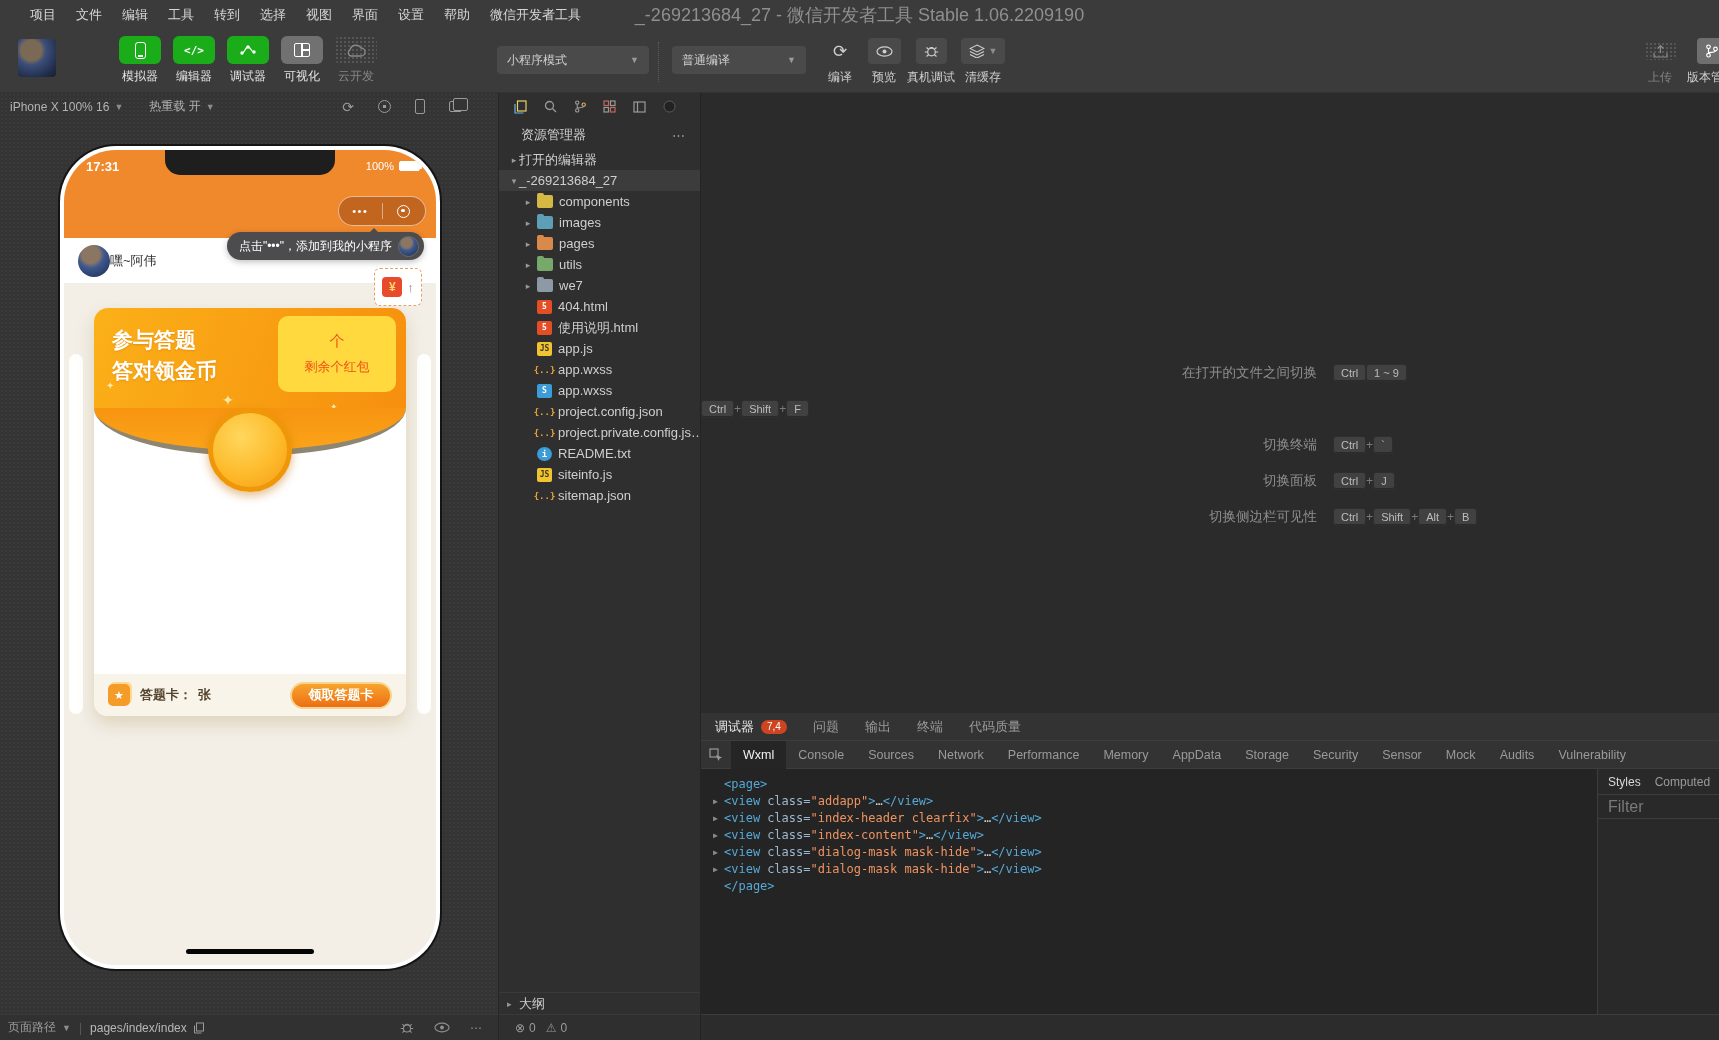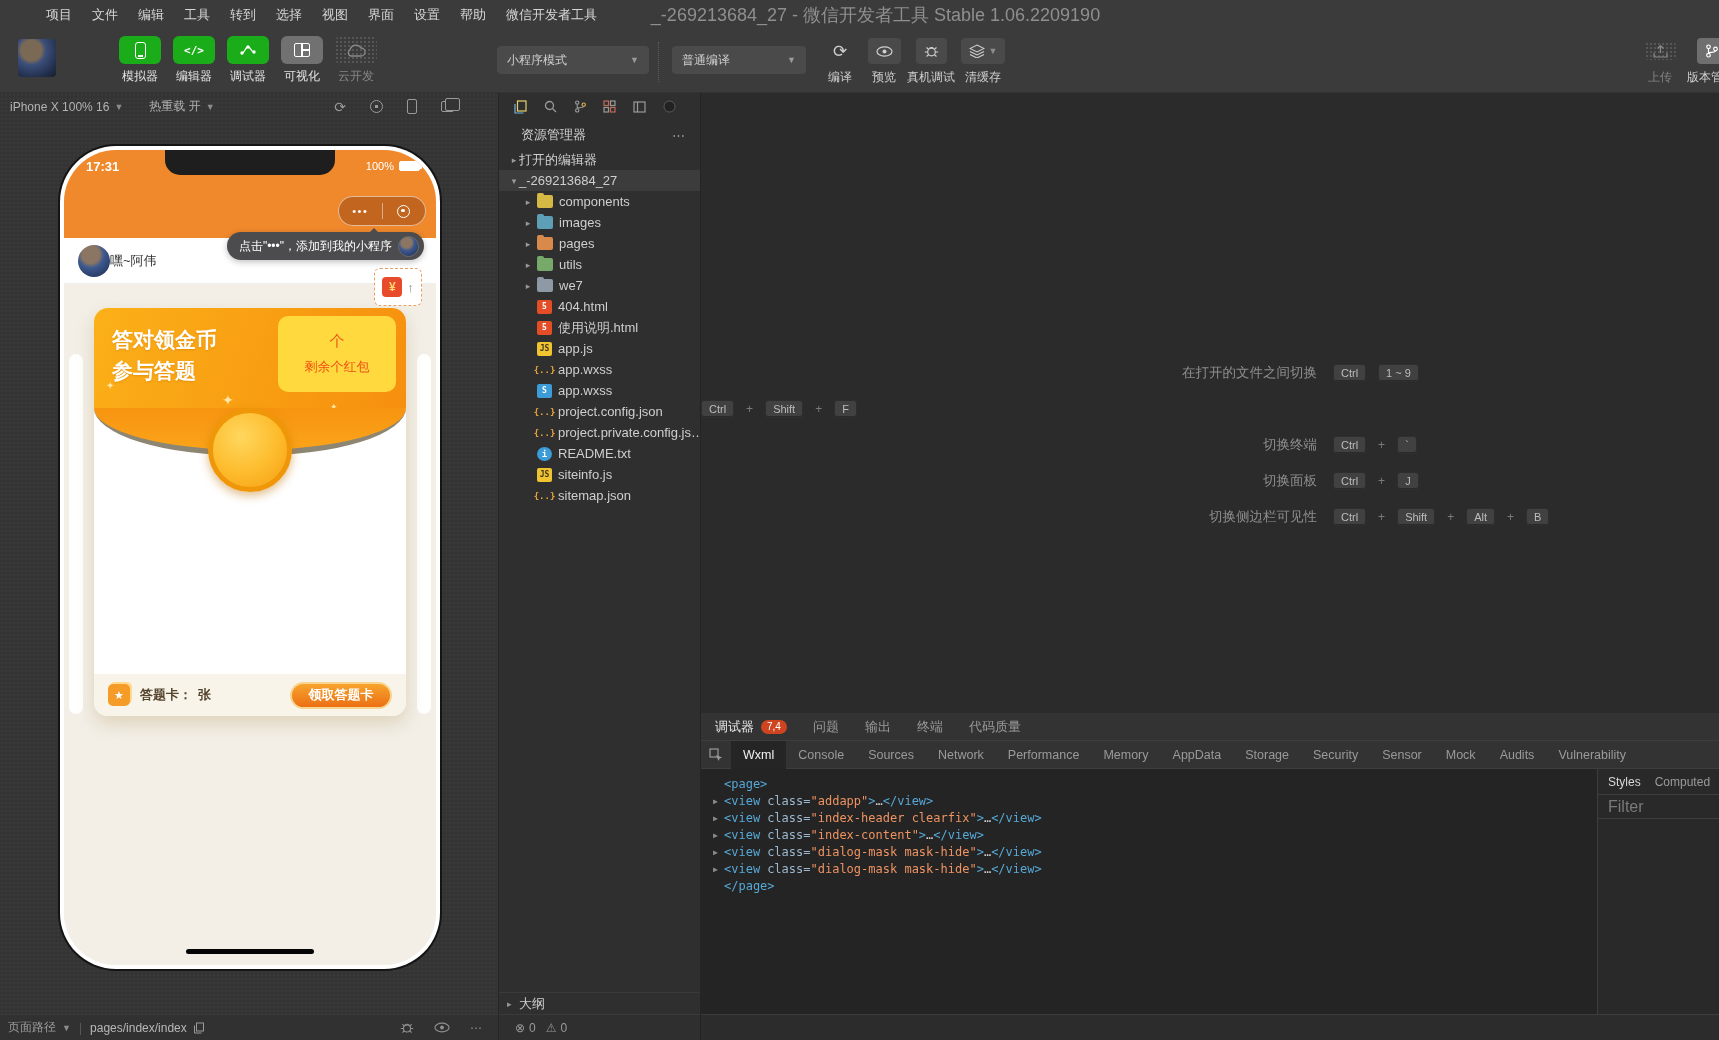--- a/index.html
+++ b/index.html
@@ -3,21 +3,21 @@
 <meta charset="utf-8">
 <style>
   * { margin:0; padding:0; box-sizing:border-box; }
   html,body { background:#222; }
   .app {
     position:relative; width:1719px; height:1040px; overflow:hidden;
     background:#3b3b3b; font-family:"Liberation Sans",sans-serif;
     -webkit-font-smoothing:antialiased; color:#ccc;
   }
   
-  .menubar { position:absolute; left:0; top:0; right:0; height:30px; display:flex; align-items:center; padding-left:4px; background:#3b3b3b; z-index:30;margin-left:32px;}
+  .menubar { position:absolute; left:0; top:0; right:0; height:30px; display:flex; align-items:center; padding-left:20px; background:#3b3b3b; z-index:30;}
   .menubar .menu-item { padding:0 10px; font-size:13px; color:#d6d6d6; line-height:30px; cursor:default;}
   .win-title { position:absolute; left:50%; top:0; transform:translateX(-50%); line-height:30px; font-size:18px; color:#8f8f8f; white-space:nowrap;}
   
   .toolbar { position:absolute; left:0; top:30px; right:0; height:63px; background:#3b3b3b; border-bottom:1px solid #333;}
   .tb-avatar { position:absolute; left:18px; top:9px; width:38px; height:38px; border-radius:4px;
     background:radial-gradient(circle at 35% 30%, #7a6a55 0 28%, #3c4f7a 40%, #22304e 75%, #171d2c 100%);}
   .mode-btns { position:absolute; left:118px; top:6px; display:flex; gap:10px;}
   .mode-btn { width:44px; text-align:center;}
   .mode-btn .ic { width:42px; height:28px; border-radius:6px; background:#1aad19; display:flex; align-items:center; justify-content:center; color:#fff; margin:0 auto;}
   .mode-btn.gray .ic { background:#717171;}
@@ -43,21 +43,21 @@
   .tb-action.dim { color:#828282;}
   .tb-action.dim .aic{ color:#828282;}
   .dotted-box { background-image:radial-gradient(#565656 1px, transparent 1.1px); background-size:4px 4px; border-radius:4px; padding:2px 8px;}
   .ver-btn .pill { background:#6f6f6f; color:#fff;}
   
   .sim-col { position:absolute; left:0; top:93px; width:498px; bottom:0; background:#343434;
     background-image:radial-gradient(#3a3a3a 1px, transparent 1.1px); background-size:4px 4px;}
   .explorer { position:absolute; left:498px; top:93px; width:202px; bottom:0; background:#2f2f2f; border-left:1px solid #262626;}
   .editor-col { position:absolute; left:700px; top:93px; right:0; bottom:0; background:#2b2b2b; border-left:1px solid #242424;}
   
-  .sim-toolbar { position:absolute; left:0; top:0; right:16px; height:27px; display:flex; align-items:center; font-size:12px; color:#b3b3b3;}
+  .sim-toolbar { position:absolute; left:0; top:0; right:8px; height:27px; display:flex; align-items:center; font-size:12px; color:#b3b3b3;}
   .sim-device { margin-left:10px; display:flex; align-items:center; gap:5px;}
   .sim-hot { margin-left:26px; display:flex; align-items:center; gap:5px;}
   .sim-tools { position:absolute; right:28px; top:0; height:27px; display:flex; align-items:center; gap:24px; color:#9a9a9a;}
   .caret-s { font-size:9px; color:#8d8d8d;}
   .rotate-ic { font-size:14px;}
   .record-ic { width:13px; height:13px; border:1.3px solid currentColor; border-radius:50%; position:relative;}
   .record-ic::after { content:""; position:absolute; left:3.5px; top:3.5px; width:3.5px; height:3.5px; background:currentColor;}
   .phone-ic2 { width:10px; height:15px; border:1.3px solid currentColor; border-radius:2px;}
   .multiwin-ic { width:13px; height:11px; border:1.3px solid currentColor; border-radius:2px; position:relative;}
   .multiwin-ic::after { content:""; position:absolute; left:3px; top:-4px; width:13px; height:11px; border:1.3px solid currentColor; border-radius:2px; background:#343434;}
@@ -152,21 +152,21 @@
   .i-js { background:#f0c331; color:#42381c;}
   .i-json { background:transparent; color:#e8a33d; font-size:9px;}
   .i-wxss { background:#3b9cd7; color:#fff;}
   .i-info { background:#3b9cd7; color:#fff; border-radius:50%; font-size:9px;}
   .outline-row { position:absolute; left:0; right:0; bottom:26px; height:22px; display:flex; align-items:center; font-size:13px; color:#cfcfcf; border-top:1px solid #3a3a3a;}
   .outline-row .arr { width:12px; margin-left:8px; font-size:9px; color:#9a9a9a;}
   
   .shortcuts { position:absolute; left:0; top:262px; right:0;}
   .sc-row { display:flex; align-items:center; height:36px;}
   .sc-label { width:632px; text-align:right; padding-right:16px; color:#8e8e8e; font-size:13.5px;}
-  .sc-keys { display:flex; align-items:center; gap:12px;}
+  .sc-keys { display:flex; align-items:center; gap:0;}
   kbd { background:#414141; border:1px solid #2e2e2e; border-radius:3px; padding:2px 7px; font-size:11px; color:#bdbdbd;
     font-family:"Liberation Sans",sans-serif; box-shadow:inset 0 -1px 0 #2a2a2a;}
   .plus { color:#7a7a7a; font-size:12px;}
   
   .debug { position:absolute; left:0; right:0; top:620px; bottom:0; background:#333;}
   .dbg-tabs1 { height:28px; display:flex; align-items:center; gap:26px; padding-left:14px; border-bottom:1px solid #3d3d3d; font-size:13px; color:#9a9a9a;}
   .dbg-tab-active { color:#e6e6e6; display:flex; align-items:center; gap:7px;}
   .dbg-badge { background:#cf4420; color:#fff; font-size:10px; border-radius:9px; padding:2px 6px; line-height:1;}
   .dbg-tabs2 { height:28px; display:flex; align-items:center; font-size:12.5px; color:#9a9a9a; border-bottom:1px solid #3d3d3d;}
   .inspect { width:30px; display:flex; justify-content:center; color:#9a9a9a;}
@@ -369,22 +369,22 @@
       </div>
       <div class="hint-box">
         <span class="yuan-badge">¥</span>
         <span class="hint-arrow">↑</span>
       </div>
       <div class="ph-content">
         <div class="peek l"></div>
         <div class="peek r"></div>
         <div class="card">
           <div class="card-head">
+            <div class="card-title">参与答题</div>
             <div class="card-title">答对领金币</div>
-            <div class="card-title">参与答题</div>
             <span class="spark sp1">✦</span>
             <span class="spark sp2">✦</span>
             <span class="spark sp3">✦</span>
           </div>
           <div class="card-badge">
             <span class="badge-l1">个</span>
             <span class="badge-l2">剩余个红包</span>
           </div>
           <div class="flap"></div>
           <div class="coin"></div>

